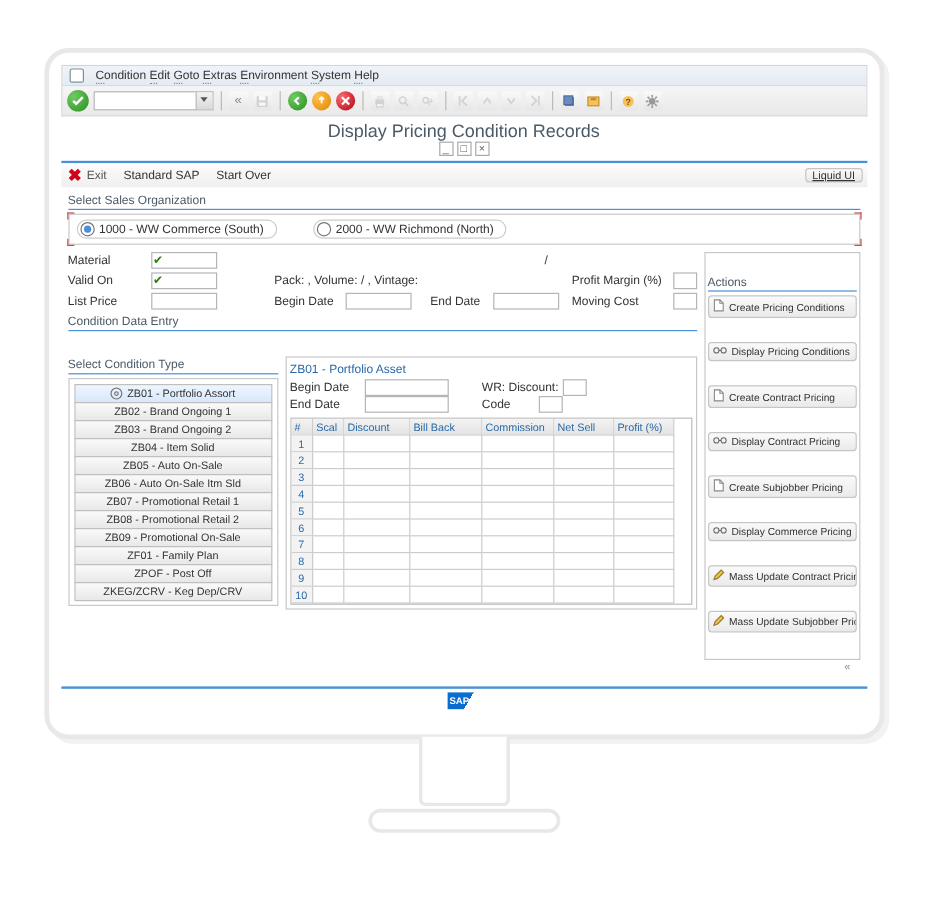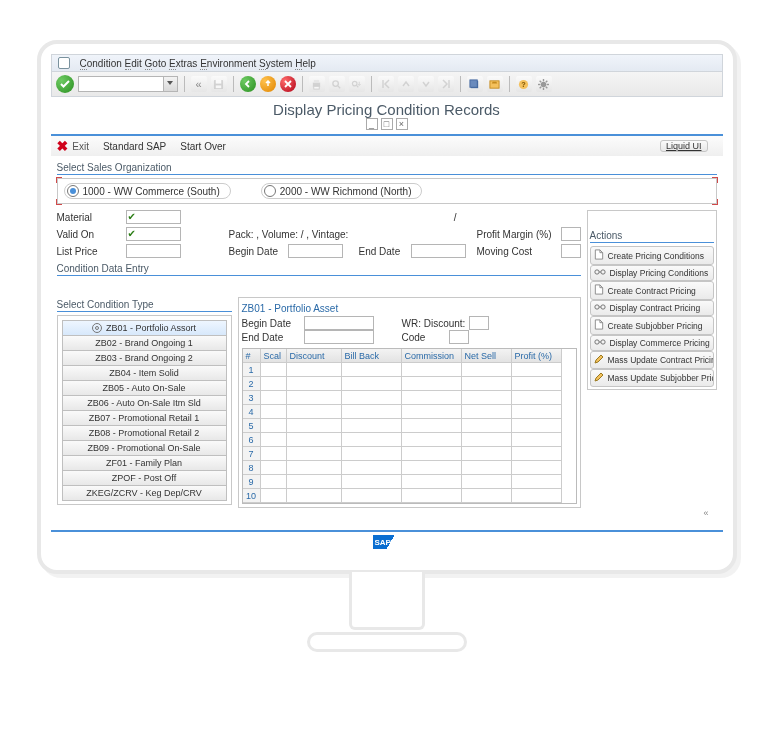--- a/index.html
+++ b/index.html
@@ -86,21 +86,21 @@
   
   .subtool{
     display:flex;align-items:center;gap:14px;padding:2px 6px;
     background:linear-gradient(to bottom,#fcfcfc,#efefef);
     position:relative;
   }
   .exit{display:flex;align-items:center;gap:4px;color:#555;cursor:pointer}
   .exit .x{color:var(--accent-red);font-weight:bold;font-size:14px}
   .subtool .rbtn{
     font-size:9px;border:1px solid #c5c5c5;padding:0 5px;border-radius:3px;
-    background:linear-gradient(#fafafa,#e8e8e8);position:absolute;right:15px;cursor:pointer;text-decoration:underline;
+    background:linear-gradient(#fafafa,#e8e8e8);position:absolute;right:4px;cursor:pointer;text-decoration:underline;
   }
   
   .content{padding:4px 6px}
   .group-title{color:#4b5a67;font-size:10px;border-bottom:1px solid var(--sap-blue);margin:2px 0 3px;padding-bottom:1px}
   .select-org{
     border:1px solid var(--border);padding:4px 6px;position:relative;display:flex;gap:30px;
     align-items:center;
   }
   .corner-tl,.corner-tr,.corner-bl,.corner-br{
     position:absolute;width:6px;height:6px;border:1px solid #d04a4a;
@@ -146,21 +146,21 @@
     font-size:9px;display:flex;align-items:center;padding:0 3px;
   }
   .grid-head div{background:linear-gradient(#f3f3f3,#e3e3e3);color:var(--sap-blue-dark)}
   .grid-row div.num{width:18px;justify-content:center;background:#f3f3f3;color:var(--sap-blue-dark)}
   .c-sc{width:26px}.c-di{width:55px}.c-bb{width:60px}.c-cm{width:60px}.c-ns{width:50px}.c-pr{width:50px}
   
   .actions{border:1px solid var(--border);padding:2px}
   .actions .group-title{margin-top:17px}
   .abtn{
     display:flex;align-items:center;gap:4px;border:1px solid #c5c5c5;border-radius:3px;
-    background:linear-gradient(#fafafa,#eaeaea);font-size:8.5px;padding:2px 3px;margin-bottom:0;
+    background:linear-gradient(#fafafa,#eaeaea);font-size:8.5px;padding:2px 3px;margin-bottom:20px;
     cursor:pointer;white-space:nowrap;overflow:hidden;
   }
   .abtn svg,.abtn .ico{flex-shrink:0}
   .footer{
     margin-top:6px;border-top:2px solid var(--sap-blue);display:flex;justify-content:center;
     padding:3px 0;
   }
   .sap-logo{
     width:28px;height:14px;background:linear-gradient(120deg,#0a6ed1 60%,#fff 60%);
     color:#fff;font-size:8px;font-weight:bold;display:flex;align-items:center;padding-left:2px;

